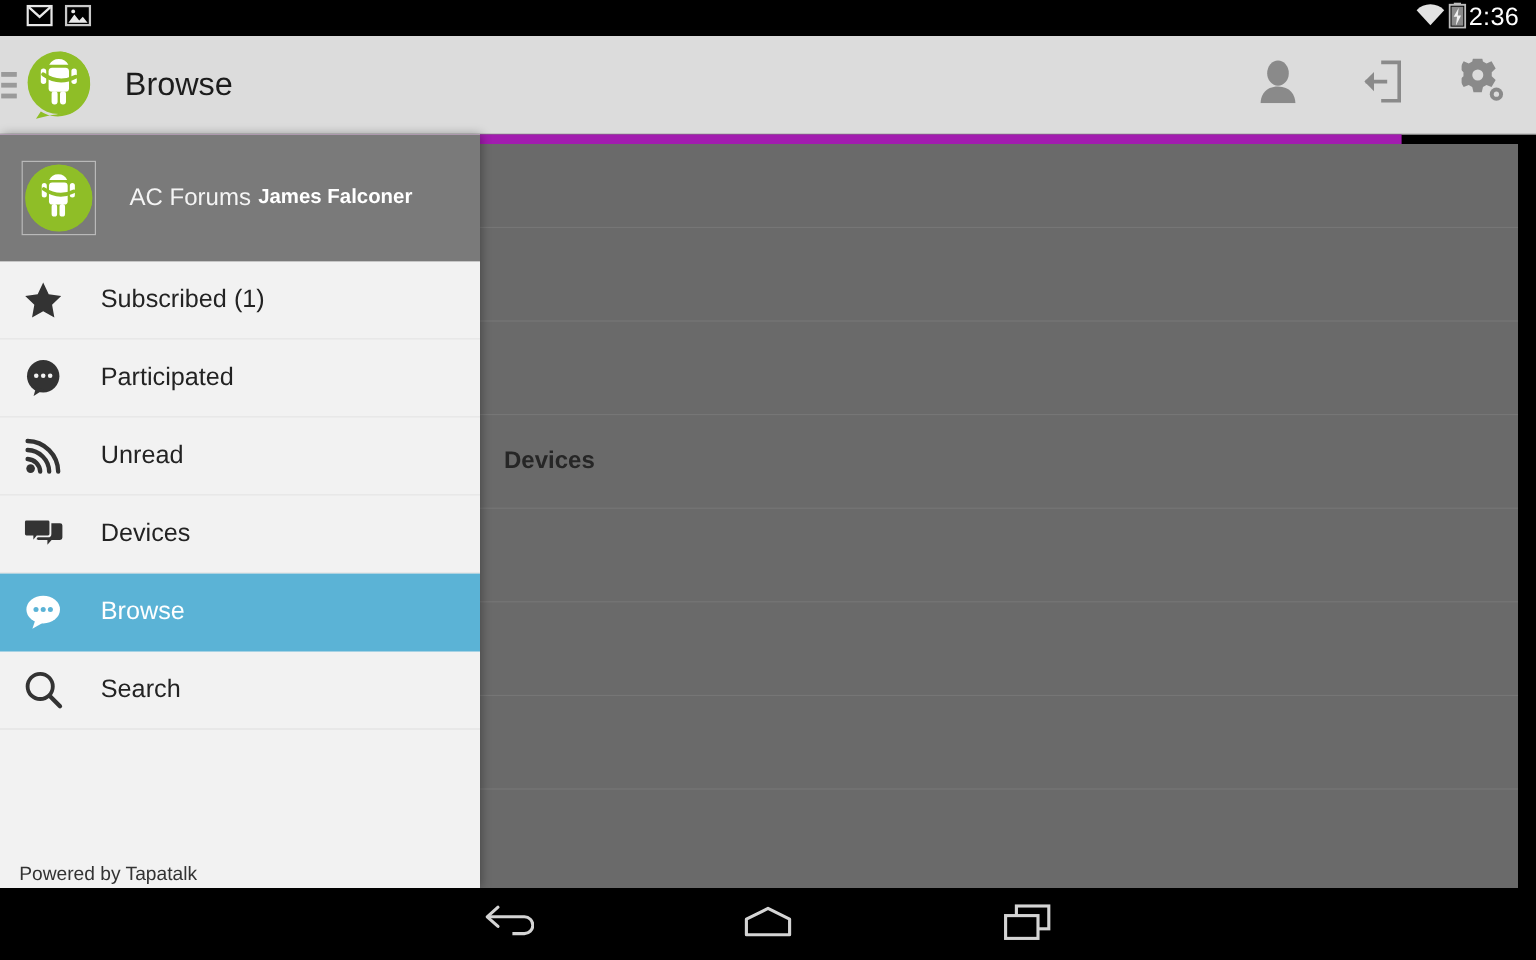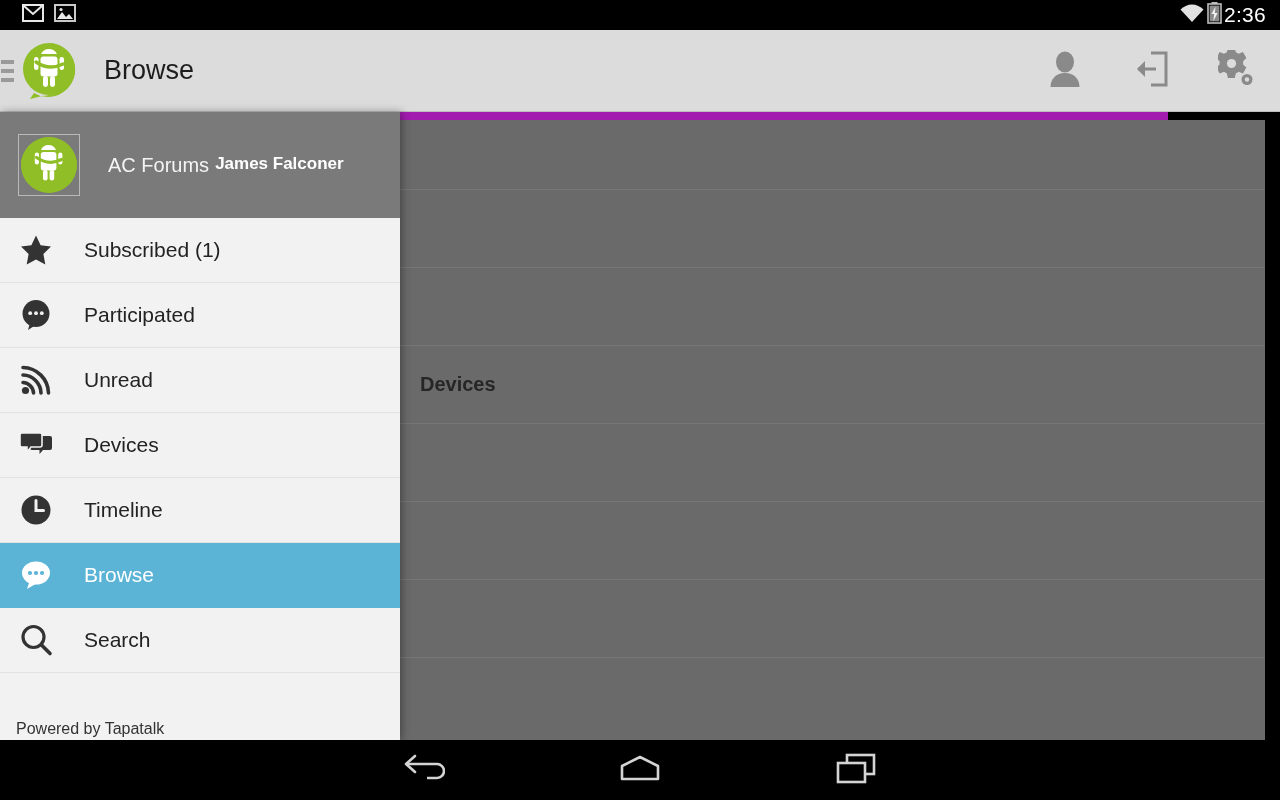--- a/index.html
+++ b/index.html
@@ -304,29 +304,20 @@
     <div class="nav-item">
       <span class="nav-icon">
         <svg width="34" height="34" viewBox="0 0 34 34">
           <path d="M13 8 H31 A2 2 0 0 1 33 10 V20 A2 2 0 0 1 31 22 H24 L20.5 26 L20.5 22 H13 A2 2 0 0 1 11 20 V10 A2 2 0 0 1 13 8 Z" fill="#333"></path>
           <path d="M3 5 H21 A2 2 0 0 1 23 7 V17 A2 2 0 0 1 21 19 H12 L8 24 L8 19 H3 A2 2 0 0 1 1 17 V7 A2 2 0 0 1 3 5 Z" fill="#333" stroke="#f2f2f2" stroke-width="1.6"></path>
         </svg>
       </span>
       <span class="nav-label">Devices</span>
     </div>
 
-    <div class="nav-item">
-      <span class="nav-icon">
-        <svg width="34" height="34" viewBox="0 0 34 34">
-          <circle cx="17" cy="17" r="14.5" fill="#333"></circle>
-          <path d="M17 7.5 L17 17.5 L24.5 17.5" fill="none" stroke="#f2f2f2" stroke-width="3" stroke-linecap="round"></path>
-        </svg>
-      </span>
-      <span class="nav-label">Timeline</span>
-    </div>
 
     <div class="nav-item active">
       <span class="nav-icon">
         <svg width="34" height="34" viewBox="0 0 34 34">
           <ellipse cx="17" cy="15" rx="14" ry="11.5" fill="#ffffff"></ellipse>
           <path d="M10.5 23.5 L8 31 L17.5 25.5 Z" fill="#ffffff"></path>
           <circle cx="11" cy="15" r="2.1" fill="#5bb3d6"></circle>
           <circle cx="17" cy="15" r="2.1" fill="#5bb3d6"></circle>
           <circle cx="23" cy="15" r="2.1" fill="#5bb3d6"></circle>
         </svg>

